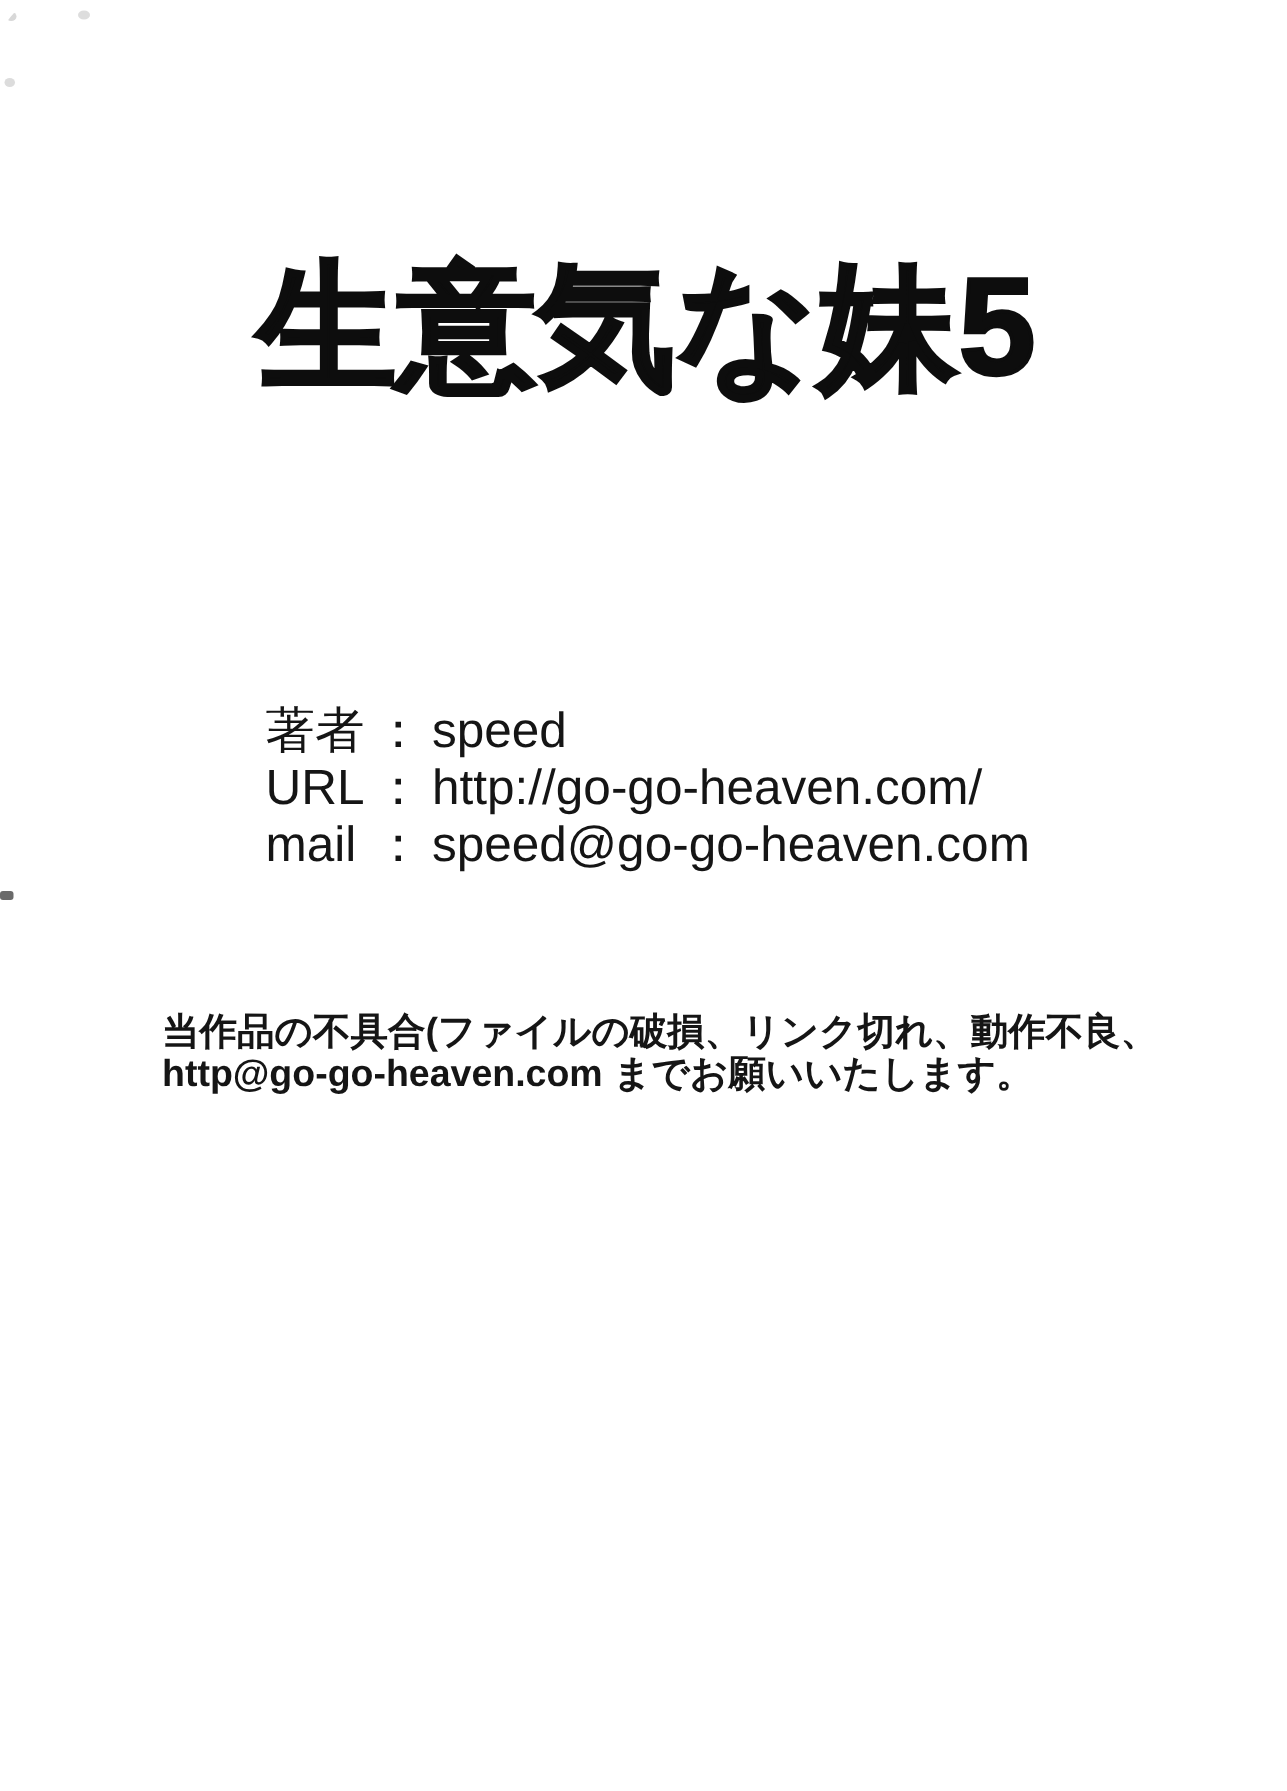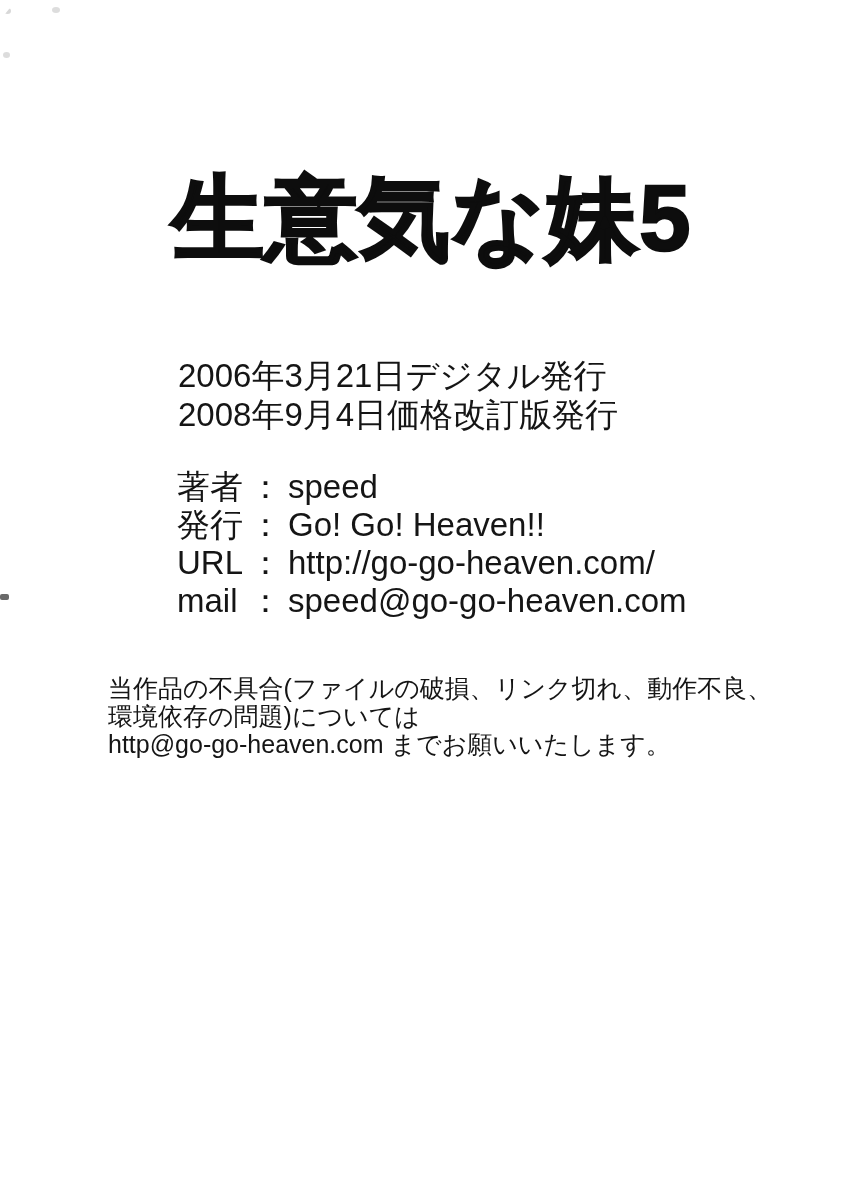--- a/index.html
+++ b/index.html
@@ -60,20 +60,21 @@
     margin: 0 6px 0 2px;
   }
   
   .note {
     position: absolute;
     left: 108px;
     font-size: 25px;
     line-height: 28px;
     color: #151515;
     white-space: nowrap;
+    font-weight: bold;
   }
   .note-defects { top: 674px; }
   .note-download { top: 784px; }
   
   .speck {
     position: absolute;
     border-radius: 50%;
     pointer-events: none;
   }
   .speck-a { left: 4px;  top: 8px;   width: 7px; height: 6px; background: #d8d8d8; }
@@ -81,43 +82,35 @@
   .speck-c { left: 3px;  top: 52px;  width: 7px; height: 6px; background: #dcdcdc; }
   .speck-d { left: 0px;  top: 594px; width: 9px; height: 6px; background: #6a6a6a; border-radius: 2px; }
 </style>
 </head>
 <body>
 
 <div class="page">
 
   <h1 class="book-title">生意気な妹5</h1>
 
-  <div class="pub-dates">
-    <div>2006年3月21日デジタル発行</div>
-    <div>2008年9月4日価格改訂版発行</div>
-  </div>
 
   <div class="credits">
     <div class="credit-row">
       <span class="label">著者</span><span class="sep">：</span><span class="value">speed</span>
-    </div>
-    <div class="credit-row">
-      <span class="label">発行</span><span class="sep">：</span><span class="value">Go! Go! Heaven!!</span>
     </div>
     <div class="credit-row">
       <span class="label">URL</span><span class="sep">：</span><span class="value">http://go-go-heaven.com/</span>
     </div>
     <div class="credit-row">
       <span class="label">mail</span><span class="sep">：</span><span class="value">speed@go-go-heaven.com</span>
     </div>
   </div>
 
   <div class="note note-defects">
     <div>当作品の不具合(ファイルの破損、リンク切れ、動作不良、</div>
-    <div>環境依存の問題)については</div>
     <div>http@go-go-heaven.com までお願いいたします。</div>
   </div>
 
 
   <div class="speck speck-a"></div>
   <div class="speck speck-b"></div>
   <div class="speck speck-c"></div>
   <div class="speck speck-d"></div>
 
 </div>

